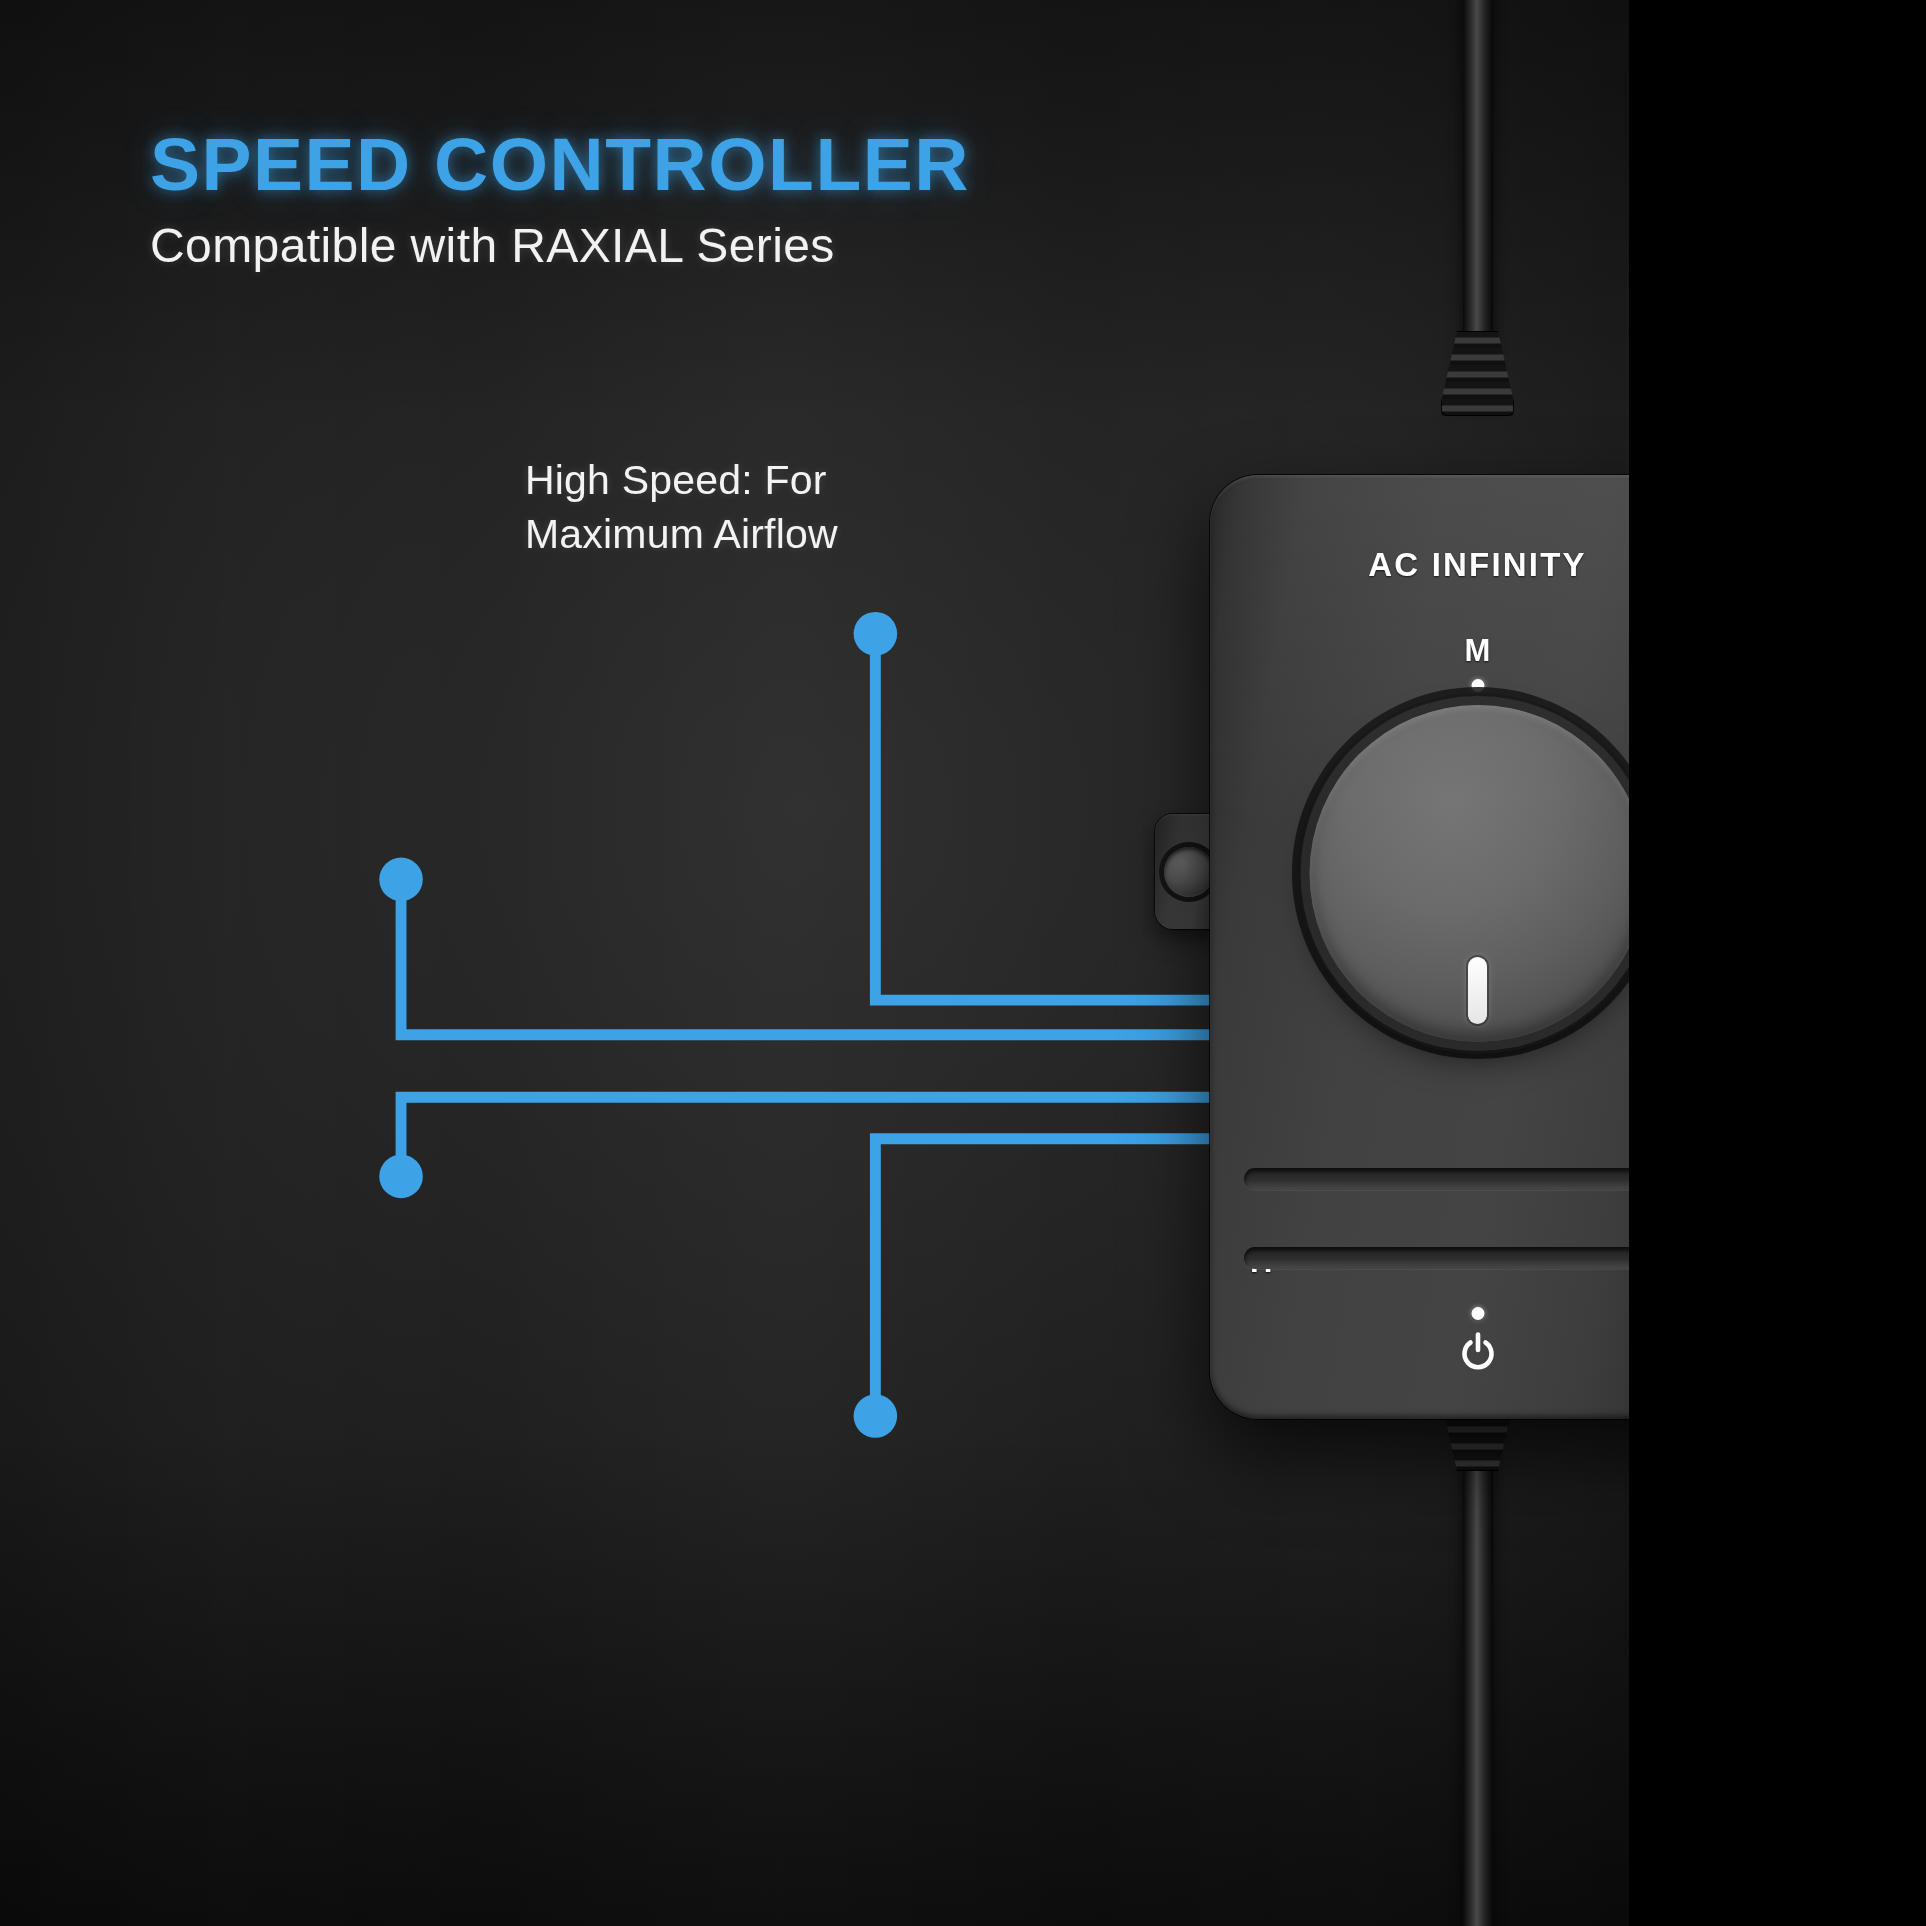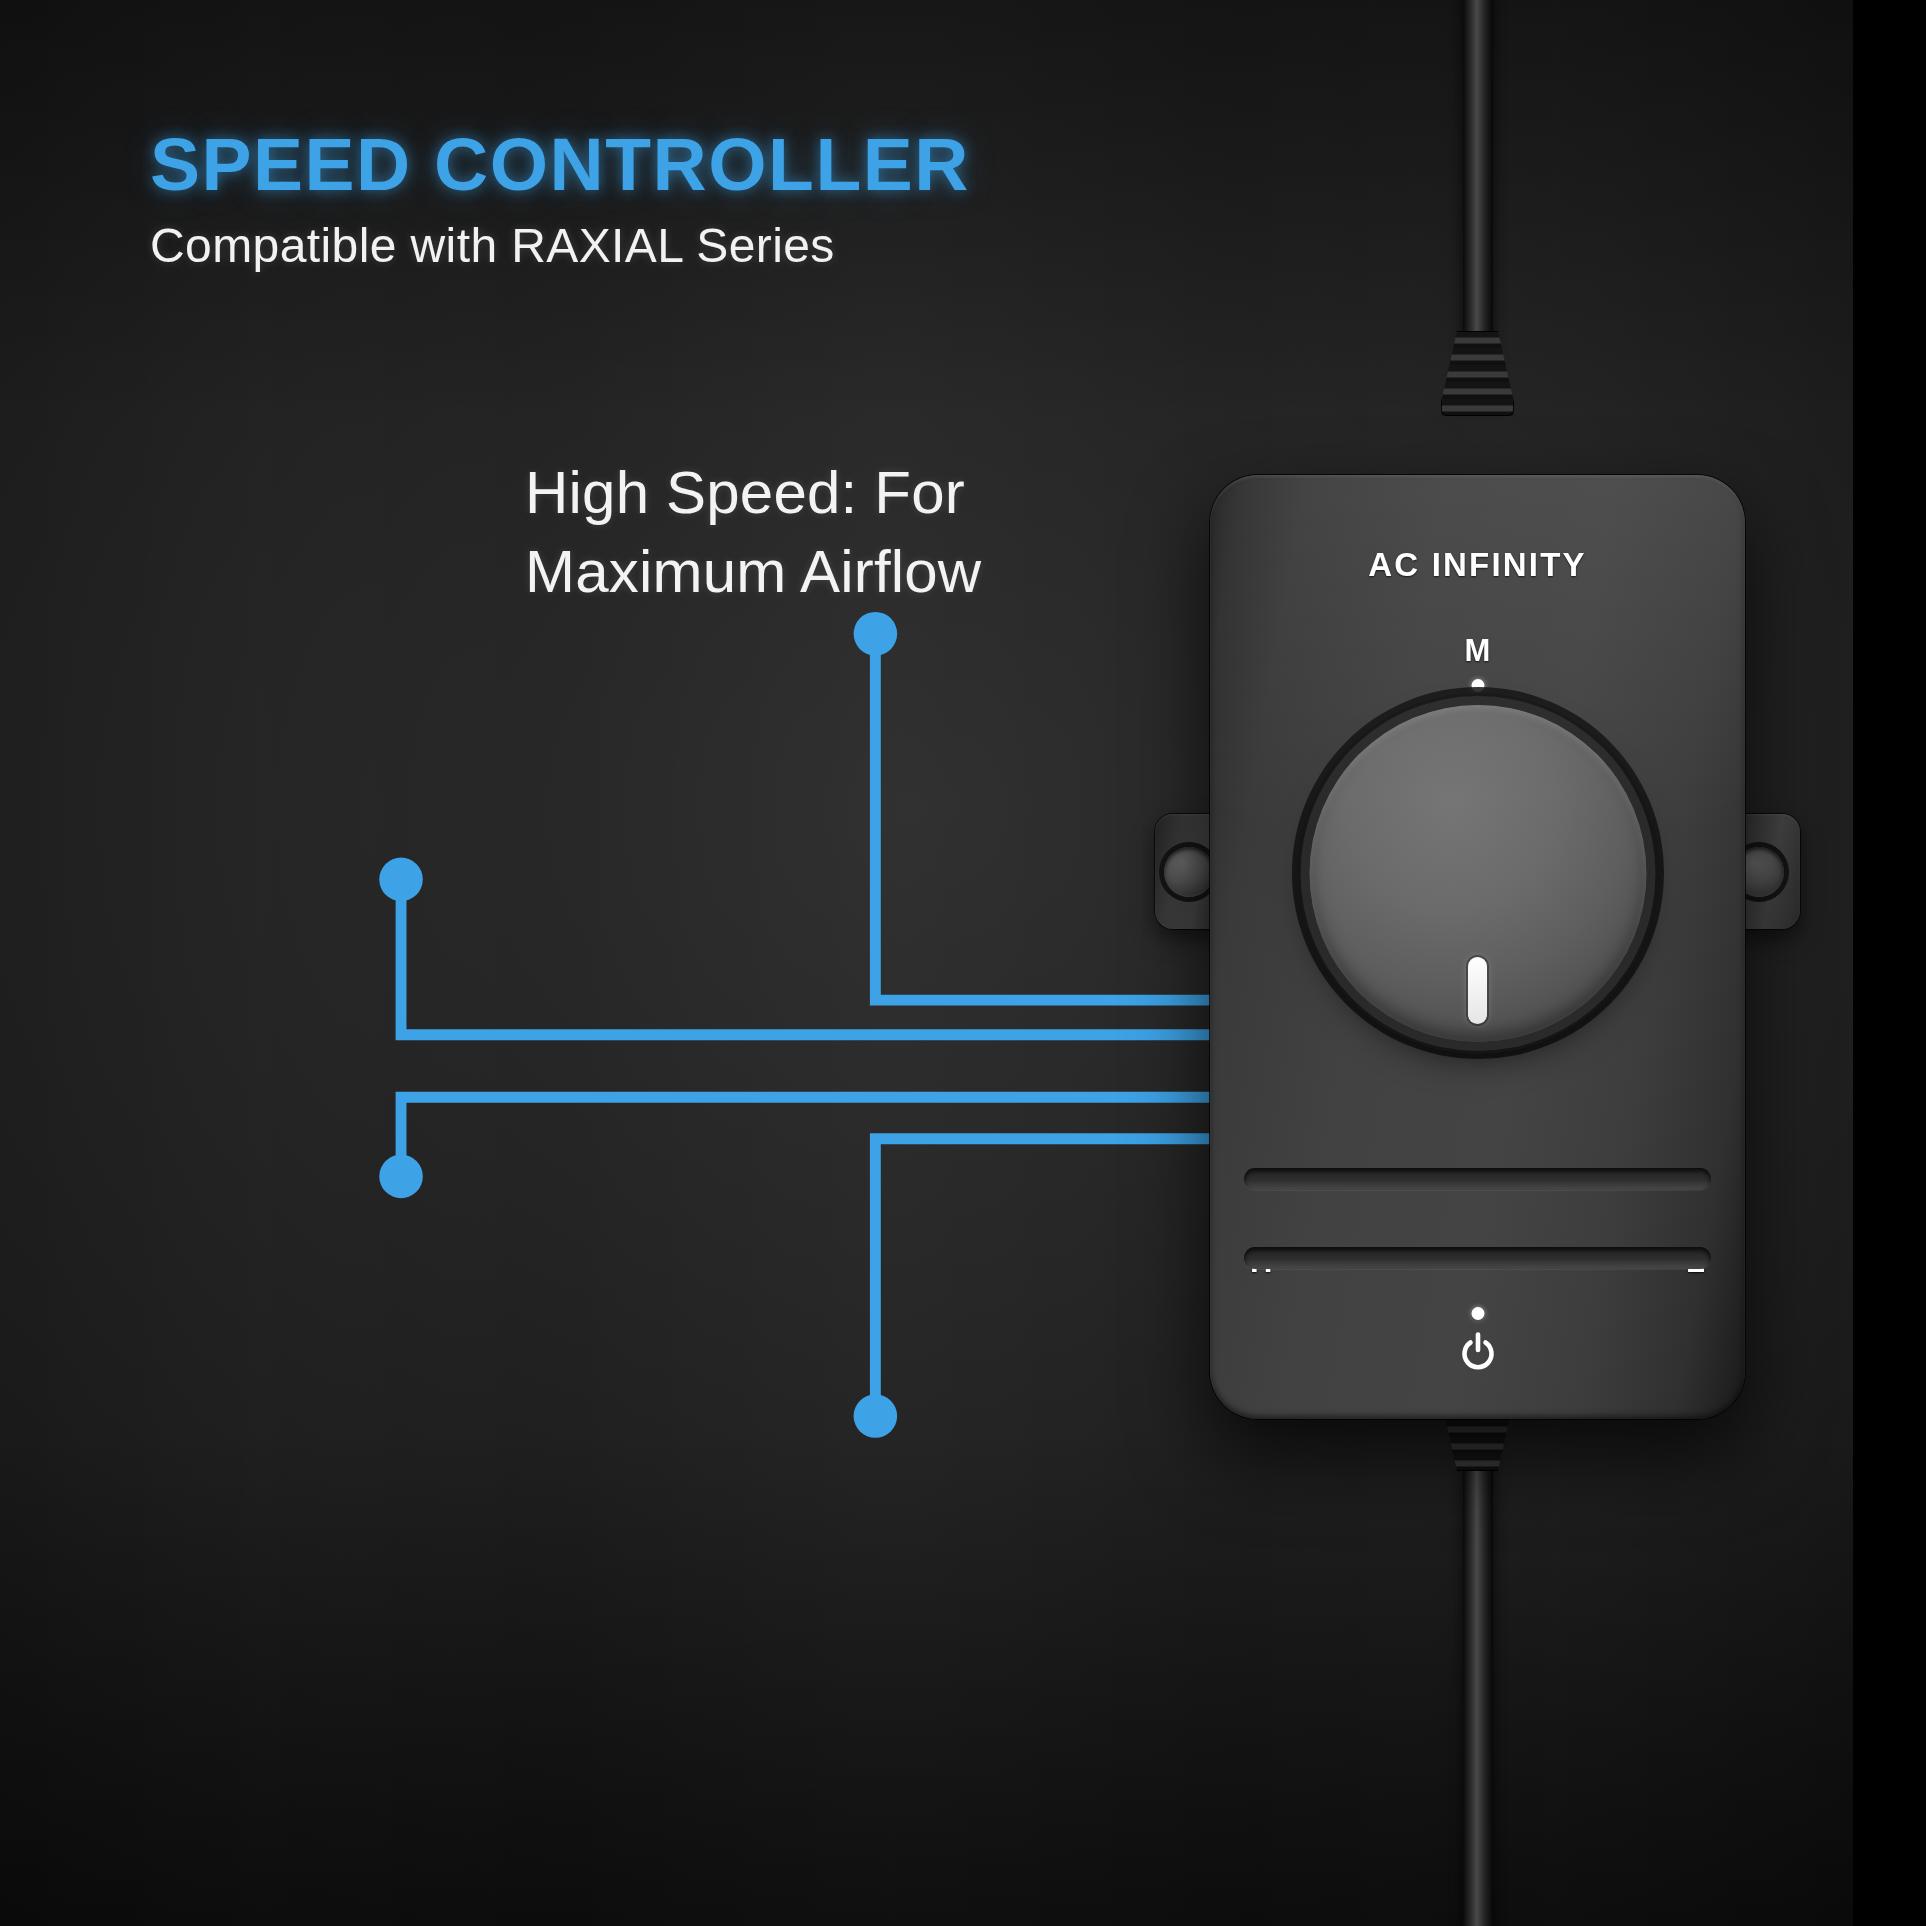--- a/index.html
+++ b/index.html
@@ -1,20 +1,20 @@
 <!DOCTYPE html>
 <html><head>
 <meta charset="utf-8">
 <style>
   * { margin:0; padding:0; box-sizing:border-box; }
   html,body { background:#000; }
 
   #stage{
     position:relative;
-    width:1853px; height:1927px;
+    width:1629px; height:1927px;
     overflow:hidden;
     font-family:"Liberation Sans", sans-serif;
     background:
       radial-gradient(120% 90% at 50% 42%, #2d2d2d 0%, #242424 28%, #1b1b1b 52%, #121212 74%, #080808 100%);
   }
   
   #stage::before{
     content:"";
     position:absolute; inset:0;
     background:
@@ -46,21 +46,21 @@
   .subtitle{
     margin-top:16px;
     font-size:48px; font-weight:400; color:#f2f2f2;
     letter-spacing:0.4px;
     text-shadow:0 0 10px rgba(255,255,255,.16);
   }
 
   
   .callout{
     position:absolute; z-index:40;
-    color:#f3f3f3; font-size:60px; font-weight:400; line-height:1.32;
+    color:#f3f3f3; font-size:41px; font-weight:400; line-height:1.32;
     letter-spacing:0.2px;
     text-shadow:0 0 9px rgba(255,255,255,.13);
     white-space:pre-line;
   }
   #co-high   { left:525px;  top:453px;  }
   #co-medium { left:150px;  top:681px;  }
   #co-low    { left:150px;  top:1245px; }
   #co-off    { left:527px;  top:1473px; }
 
   

